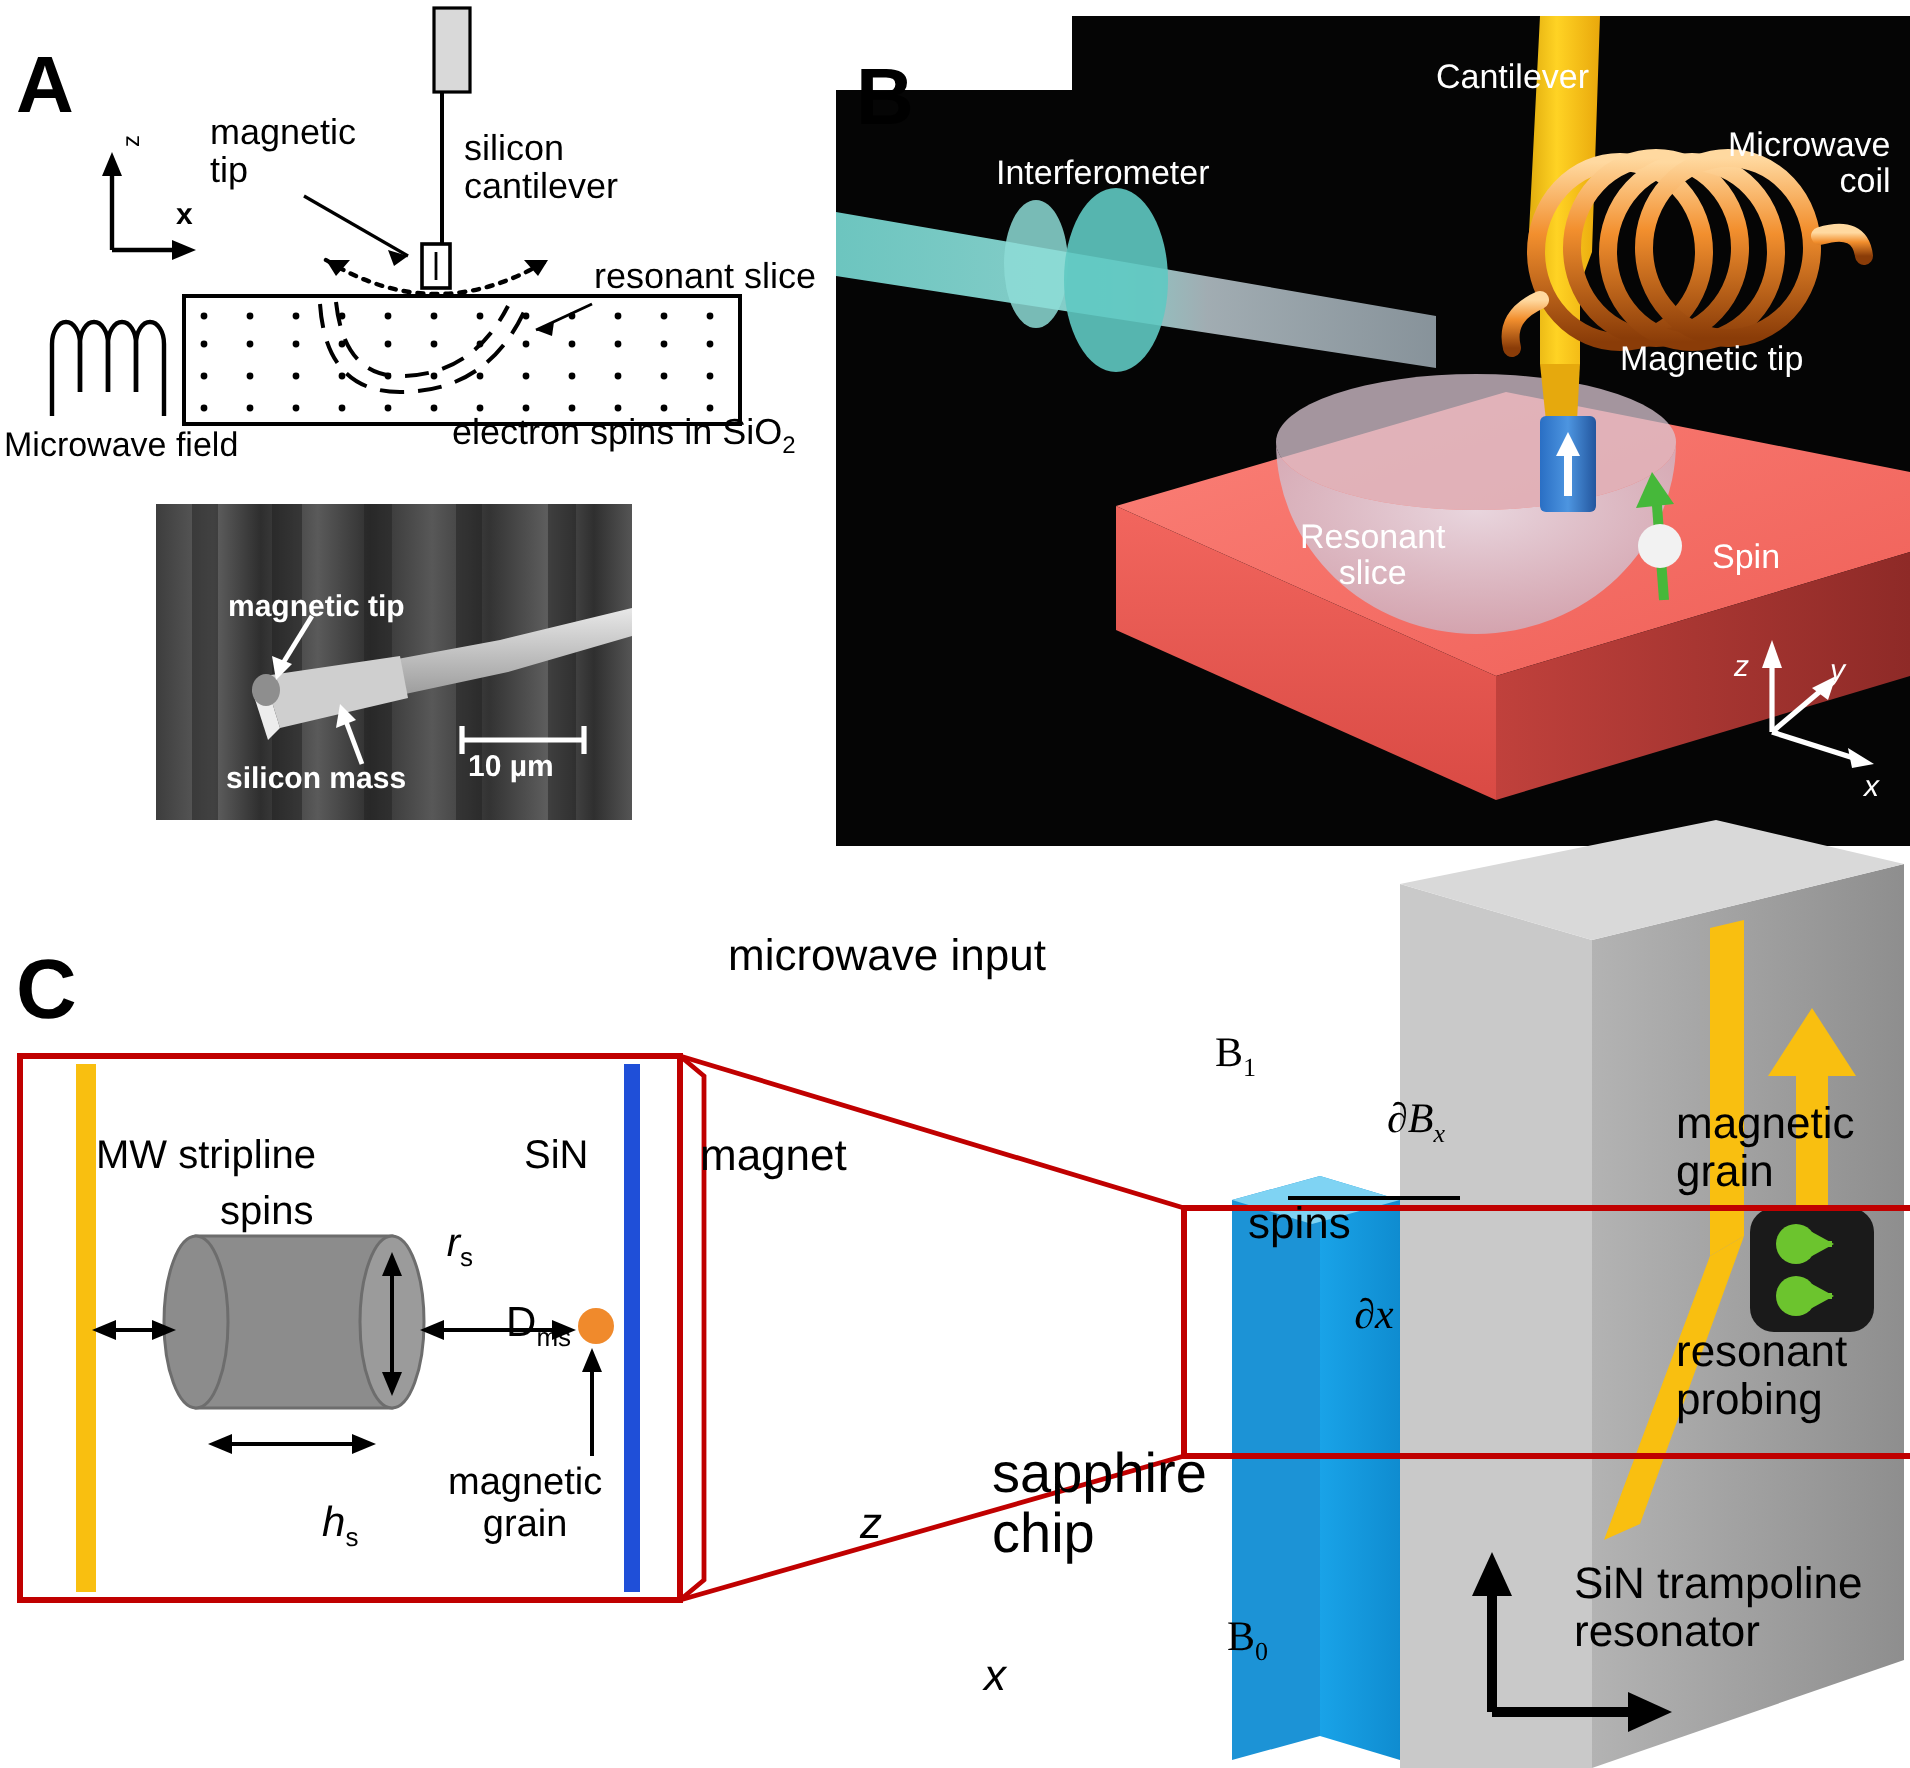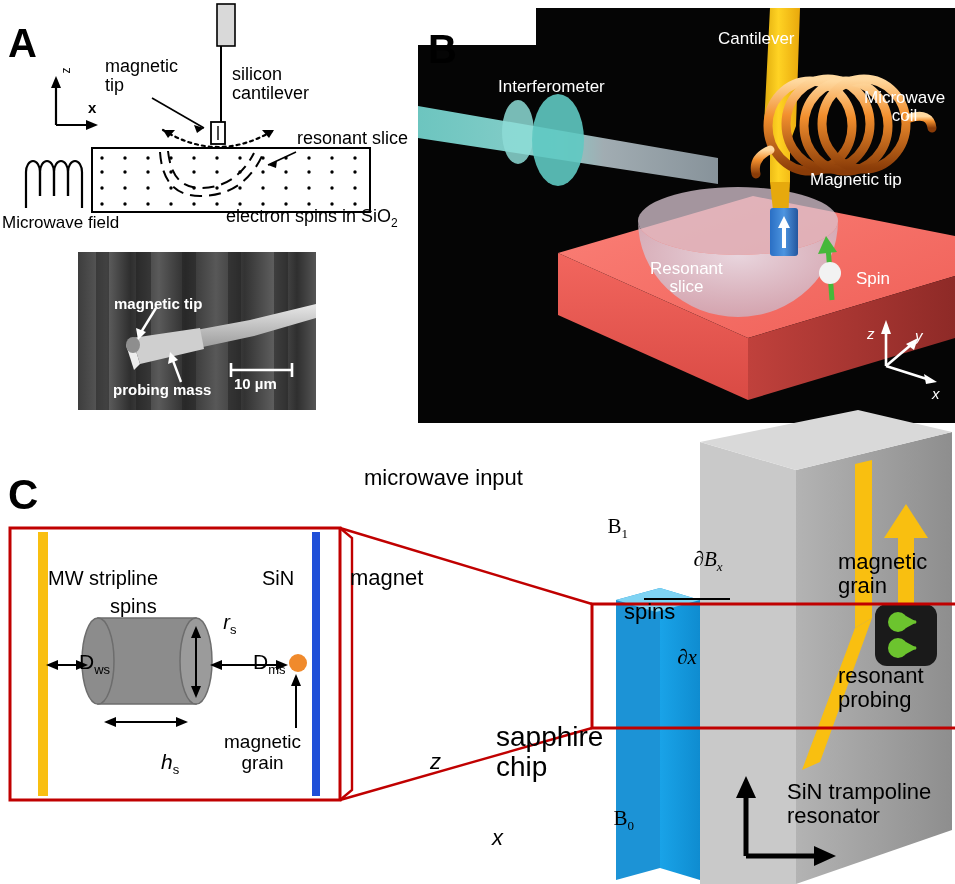--- a/index.html
+++ b/index.html
@@ -165,21 +165,21 @@
       <line x1="103" y1="130" x2="94" y2="106" stroke="#fff" stroke-width="2.4"></line>
       <polygon points="92,100 90,112 100,108" fill="#fff"></polygon>
 
       <g stroke="#fff" stroke-width="2.6">
         <line x1="153" y1="118" x2="214" y2="118"></line>
         <line x1="153" y1="111" x2="153" y2="125"></line>
         <line x1="214" y1="111" x2="214" y2="125"></line>
       </g>
     </svg>
     <div class="lbl" style="left:36px;top:44px;font-size:15px;color:#fff;font-weight:600;">magnetic tip</div>
-    <div class="lbl" style="left:35px;top:130px;font-size:15px;color:#fff;font-weight:600;">probing mass</div>
+    <div class="lbl" style="left:35px;top:130px;font-size:15px;color:#fff;font-weight:600;">silicon mass</div>
     <div class="lbl" style="left:156px;top:124px;font-size:15px;color:#fff;font-weight:600;">10 µm</div>
   </div>
 
   <div id="panelB">
     <svg width="537" height="415" viewBox="0 0 537 415">
       <defs>
         <linearGradient id="slabTop" x1="0" y1="0" x2="1" y2="1">
           <stop offset="0" stop-color="#fb8178"></stop>
             <stop offset="1" stop-color="#ef5f57"></stop>
         </linearGradient>
@@ -256,21 +256,21 @@
         <line x1="468" y1="358" x2="494" y2="336"></line>
       </g>
       <polygon points="468,312 463,326 473,326" fill="#fff"></polygon>
       <polygon points="519,374 506,366 508,376" fill="#fff"></polygon>
       <polygon points="500,330 488,336 496,342" fill="#fff"></polygon>
     </svg>
 
     <div class="lbl panel-letter" style="left:10px;top:20px;font-size:40px;color:#000;">B</div>
     <div class="lbl" style="left:300px;top:22px;font-size:17px;color:#fff;">Cantilever</div>
     <div class="lbl" style="left:48px;top:70px;font-size:17px;color:#fff;margin-left:32px;">Interferometer</div>
-    <div class="lbl" style="left:446px;top:56px;font-size:17px;color:#fff;text-align:center;margin-top:25px;">Microwave
+    <div class="lbl" style="left:446px;top:56px;font-size:17px;color:#fff;text-align:right;">Microwave
 coil</div>
     <div class="lbl" style="left:392px;top:163px;font-size:17px;color:#fff;">Magnetic tip</div>
     <div class="lbl" style="left:232px;top:252px;font-size:17px;color:#fff;text-align:center;">Resonant
 slice</div>
     <div class="lbl" style="left:438px;top:262px;font-size:17px;color:#fff;text-align:center;">Spin</div>
     <div class="lbl italic" style="left:449px;top:318px;font-size:15px;color:#fff;">z</div>
     <div class="lbl italic" style="left:497px;top:320px;font-size:15px;color:#fff;">y</div>
     <div class="lbl italic" style="left:514px;top:378px;font-size:15px;color:#fff;">x</div>
   </div>
 
@@ -413,23 +413,20 @@
       <polygon points="746,344 736,366 756,366" fill="#000"></polygon>
       <polygon points="836,424 814,414 814,434" fill="#000"></polygon>
     </svg>
 
     <div class="lbl" style="left:48px;top:136px;font-size:20px;">MW stripline</div>
     <div class="lbl" style="left:262px;top:136px;font-size:20px;">SiN</div>
     <div class="lbl" style="left:110px;top:164px;font-size:20px;">spins</div>
     <div class="lbl" style="left:190px;top:158px;font-size:20px;">
       <span class="italic">r</span><sub style="font-size:13px;">s</sub>
     </div>
-    <div class="lbl" style="left:44px;top:196px;font-size:21px;">
-      <span>D</span><sub style="font-size:13px;">ws</sub>
-    </div>
     <div class="lbl" style="left:218px;top:196px;font-size:21px;">
       <span>D</span><sub style="font-size:13px;">ms</sub>
     </div>
     <div class="lbl" style="left:126px;top:296px;font-size:21px;">
       <span class="italic">h</span><sub style="font-size:13px;">s</sub>
     </div>
     <div class="lbl" style="left:224px;top:300px;font-size:19px;text-align:center;">magnetic
 grain</div>
 
     <div class="lbl" style="left:364px;top:34px;font-size:22px;">microwave input</div>

